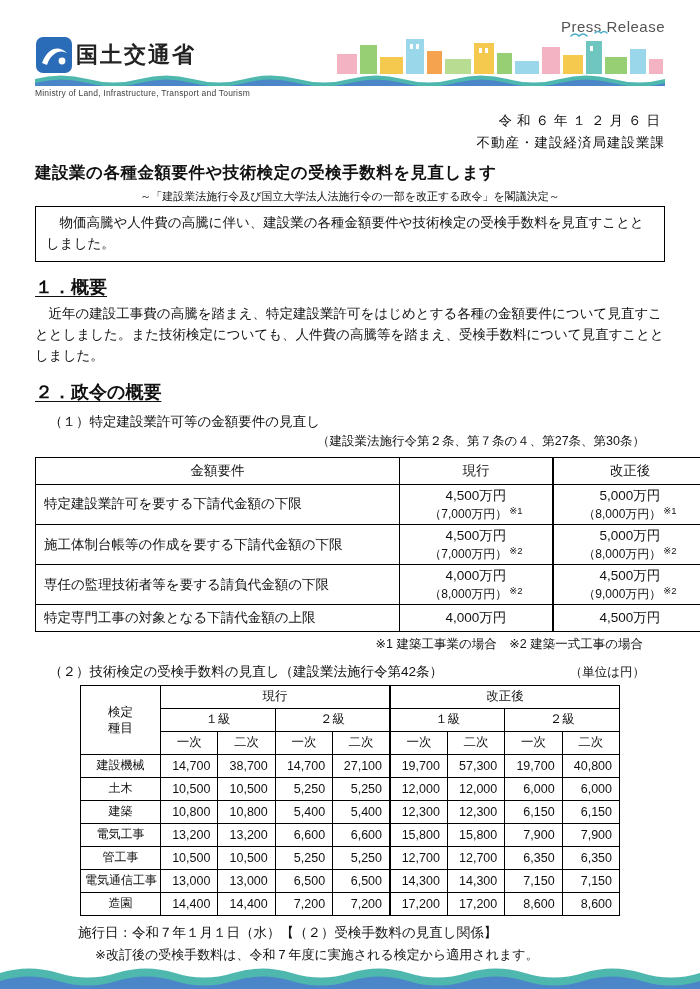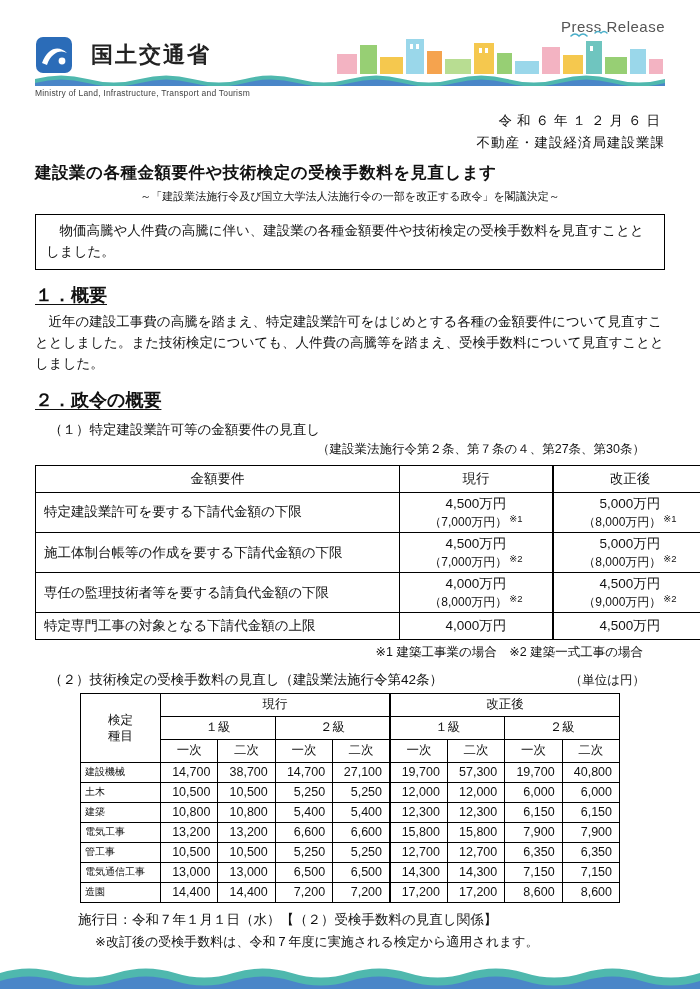--- a/index.html
+++ b/index.html
@@ -7,38 +7,38 @@
   body {
     height:989px; background:#ffffff; position:relative; overflow:hidden;
     font-family:"Liberation Sans","DejaVu Sans",sans-serif;
     color:#111111;
   }
   .content { padding:10px 35px 0 35px; }
 
   
   .doc-header { position:relative; height:98px; }
   .press-release { position:absolute; top:8px; right:0; font-size:15px; color:#555; letter-spacing:.5px; }
-  .logo-row { position:absolute; left:0; top:26px; display:flex; align-items:center; gap:18px; }
+  .logo-row { position:absolute; left:0; top:26px; display:flex; align-items:center; gap:3px; }
   .logo-mark { width:38px; height:38px; display:block; flex:0 0 auto; }
   .ministry-ja { font-size:22px; font-weight:bold; color:#222; letter-spacing:2px; white-space:nowrap; }
   .ministry-en { position:absolute; left:0; top:78px; font-size:8.5px; color:#444; letter-spacing:.2px; white-space:nowrap; }
   .skyline { position:absolute; right:0; top:20px; width:330px; height:44px; }
   .header-wave { position:absolute; left:0; top:60px; width:100%; height:16px; }
 
   
   .date-block { text-align:right; margin-top:4px; }
   .date-line { font-size:13.5px; letter-spacing:5px; }
   .dept-line { font-size:13.5px; letter-spacing:1px; margin-top:4px; }
 
   
   .main-title { margin-top:10px; font-size:16.5px; font-weight:bold; letter-spacing:.5px; }
   .sub-title { margin-top:5px; text-align:center; font-size:11px; }
 
   
-  .lead-box { margin-top:10px; border:1.5px solid #000; padding:6px 10px; font-size:13.5px; line-height:1.55; }
+  .lead-box { margin-top:2px; border:1.5px solid #000; padding:6px 10px; font-size:13.5px; line-height:1.55; }
 
   
   .sec-heading { margin-top:13px; font-size:18px; font-weight:bold; }
   .sec-heading span { text-decoration:underline; text-underline-offset:3px; }
   .sec-body { margin-top:5px; font-size:13.5px; line-height:1.55; }
 
   .subsec-title { margin:9px 0 0 14px; font-size:13.5px; }
   .ref-line { text-align:right; padding-right:20px; font-size:12.5px; margin-top:2px; }
 
   
@@ -57,21 +57,21 @@
 
   
   .sub2-line { display:flex; justify-content:space-between; align-items:flex-end; margin:10px 0 0 14px; }
   .sub2-title { font-size:13.5px; }
   .unit-label { font-size:12.5px; padding-right:20px; }
   .fee-table { width:540px; margin:4px auto 0 auto; border-collapse:collapse; border:1.5px solid #000; font-size:12.5px; table-layout:fixed; }
   .fee-table th, .fee-table td { border:1px solid #000; }
   .fee-table th { font-weight:normal; text-align:center; padding:2.5px 2px; }
   .fee-table col.c-item { width:80px; }
   .fee-item-header { white-space:pre-line; line-height:1.3; }
-  .fee-name { text-align:left; padding:2.5px 4px; font-size:10px; white-space:nowrap; }
+  .fee-name { text-align:center; padding:2.5px 4px; font-size:12px; white-space:nowrap; }
   .fee-val { text-align:right; padding:2.5px 7px; }
 
   
   .sched-line1 { margin:8px 0 0 43px; font-size:13.5px; }
   .sched-note { margin:4px 0 0 60px; font-size:13px; }
 
   
   .footer-wave { position:absolute; left:0; bottom:0; width:700px; height:26px; display:block; }
 </style>
 </head>

